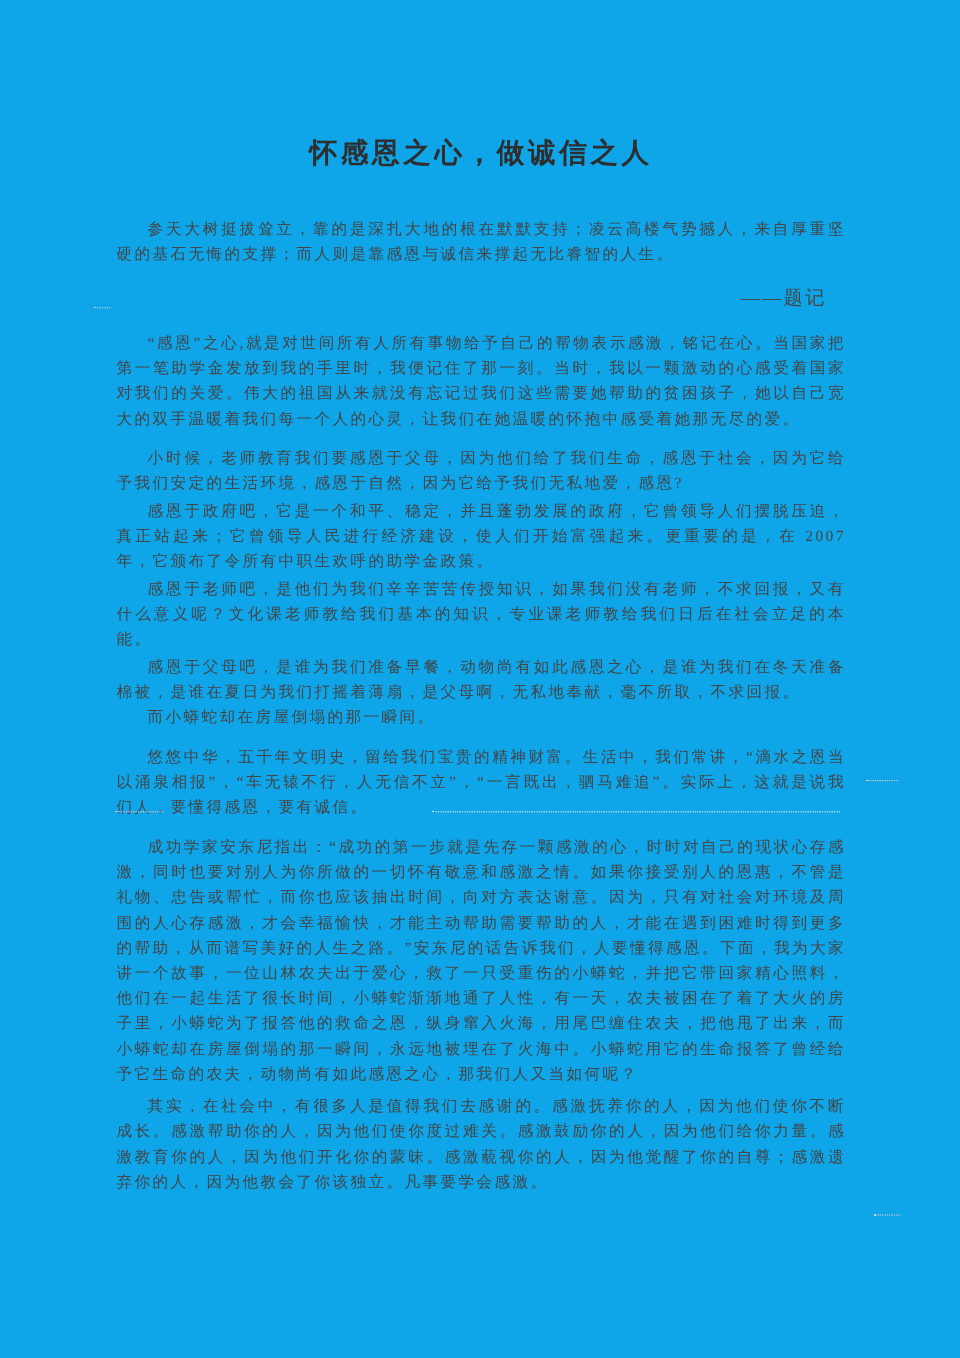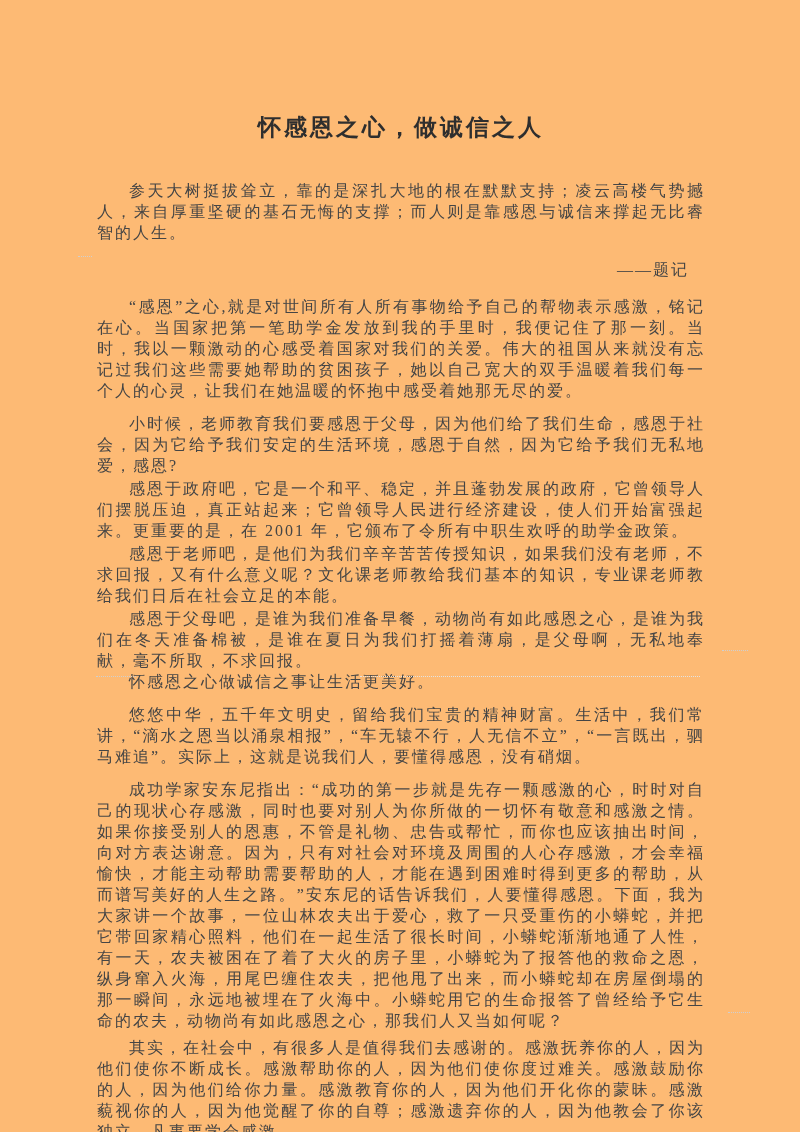--- a/index.html
+++ b/index.html
@@ -5,39 +5,39 @@
   html, body {
     margin: 0;
     padding: 0;
     background: #ffffff;
   }
   .page {
     position: relative;
     width: 800px;
     height: 1132px;
     margin: 0 auto;
-    background: #fdba74;
+    background: #0ea5e9;
     box-sizing: border-box;
     padding: 112px 95px 30px 97px;
     font-family: "Liberation Serif", "DejaVu Serif", serif;
     color: #424242;
     overflow: hidden;
   }
   .doc-title {
     margin: 0 0 36px 0;
     font-size: 23px;
     line-height: 32px;
     font-weight: 700;
     text-align: center;
     letter-spacing: 3px;
     color: #2e2e2e;
   }
   .para {
     margin: 0;
-    font-size: 16px;
+    font-size: 13px;
     line-height: 21px;
     letter-spacing: 2px;
     text-align: justify;
     text-indent: 2em;
     color: #454545;
   }
   .attribution {
     margin: 16px;
     font-size: 16px;
     line-height: 21px;
@@ -70,29 +70,29 @@
 
   <p class="para">参天大树挺拔耸立，靠的是深扎大地的根在默默支持；凌云高楼气势撼人，来自厚重坚硬的基石无悔的支撑；而人则是靠感恩与诚信来撑起无比睿智的人生。</p>
 
   <p class="attribution">——题记</p>
 
   <p class="para gap-sm">“感恩”之心,就是对世间所有人所有事物给予自己的帮物表示感激，铭记在心。当国家把第一笔助学金发放到我的手里时，我便记住了那一刻。当时，我以一颗激动的心感受着国家对我们的关爱。伟大的祖国从来就没有忘记过我们这些需要她帮助的贫困孩子，她以自己宽大的双手温暖着我们每一个人的心灵，让我们在她温暖的怀抱中感受着她那无尽的爱。</p>
 
   <p class="para gap-md">小时候，老师教育我们要感恩于父母，因为他们给了我们生命，感恩于社会，因为它给予我们安定的生活环境，感恩于自然，因为它给予我们无私地爱，感恩?</p>
 
 
-  <p class="para gap-xs">感恩于政府吧，它是一个和平、稳定，并且蓬勃发展的政府，它曾领导人们摆脱压迫，真正站起来；它曾领导人民进行经济建设，使人们开始富强起来。更重要的是，在 2001 年，它颁布了令所有中职生欢呼的助学金政策。</p>
+  <p class="para gap-xs">感恩于政府吧，它是一个和平、稳定，并且蓬勃发展的政府，它曾领导人们摆脱压迫，真正站起来；它曾领导人民进行经济建设，使人们开始富强起来。更重要的是，在 2007 年，它颁布了令所有中职生欢呼的助学金政策。</p>
 
   <p class="para gap-xs">感恩于老师吧，是他们为我们辛辛苦苦传授知识，如果我们没有老师，不求回报，又有什么意义呢？文化课老师教给我们基本的知识，专业课老师教给我们日后在社会立足的本能。</p>
 
   <p class="para gap-xs">感恩于父母吧，是谁为我们准备早餐，动物尚有如此感恩之心，是谁为我们在冬天准备棉被，是谁在夏日为我们打摇着薄扇，是父母啊，无私地奉献，毫不所取，不求回报。</p>
 
-  <p class="para">怀感恩之心做诚信之事让生活更美好。</p>
+  <p class="para">而小蟒蛇却在房屋倒塌的那一瞬间。</p>
 
-  <p class="para gap-lg">悠悠中华，五千年文明史，留给我们宝贵的精神财富。生活中，我们常讲，“滴水之恩当以涌泉相报”，“车无辕不行，人无信不立”，“一言既出，驷马难追”。实际上，这就是说我们人，要懂得感恩，没有硝烟。</p>
+  <p class="para gap-lg">悠悠中华，五千年文明史，留给我们宝贵的精神财富。生活中，我们常讲，“滴水之恩当以涌泉相报”，“车无辕不行，人无信不立”，“一言既出，驷马难追”。实际上，这就是说我们人，要懂得感恩，要有诚信。</p>
 
   <p class="para gap-md">成功学家安东尼指出：“成功的第一步就是先存一颗感激的心，时时对自己的现状心存感激，同时也要对别人为你所做的一切怀有敬意和感激之情。如果你接受别人的恩惠，不管是礼物、忠告或帮忙，而你也应该抽出时间，向对方表达谢意。因为，只有对社会对环境及周围的人心存感激，才会幸福愉快，才能主动帮助需要帮助的人，才能在遇到困难时得到更多的帮助，从而谱写美好的人生之路。”安东尼的话告诉我们，人要懂得感恩。下面，我为大家讲一个故事，一位山林农夫出于爱心，救了一只受重伤的小蟒蛇，并把它带回家精心照料，他们在一起生活了很长时间，小蟒蛇渐渐地通了人性，有一天，农夫被困在了着了大火的房子里，小蟒蛇为了报答他的救命之恩，纵身窜入火海，用尾巴缠住农夫，把他甩了出来，而小蟒蛇却在房屋倒塌的那一瞬间，永远地被埋在了火海中。小蟒蛇用它的生命报答了曾经给予它生命的农夫，动物尚有如此感恩之心，那我们人又当如何呢？</p>
 
   <p class="para gap-sm">其实，在社会中，有很多人是值得我们去感谢的。感激抚养你的人，因为他们使你不断成长。感激帮助你的人，因为他们使你度过难关。感激鼓励你的人，因为他们给你力量。感激教育你的人，因为他们开化你的蒙昧。感激藐视你的人，因为他觉醒了你的自尊；感激遗弃你的人，因为他教会了你该独立。凡事要学会感激。</p>
 
   <div class="artifact artifact-1"></div>
   <div class="artifact artifact-2"></div>
   <div class="artifact artifact-3"></div>
   <div class="artifact artifact-4"></div>
   <div class="artifact artifact-5"></div>

